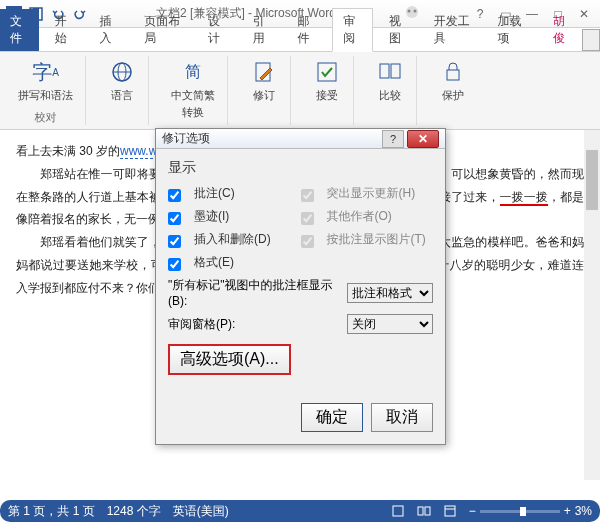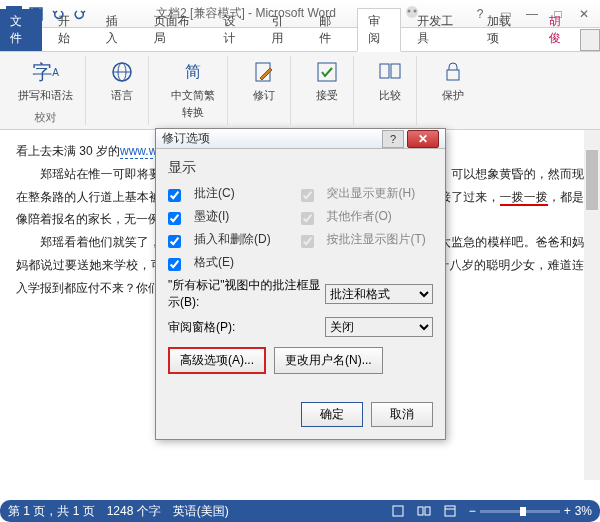--- a/index.html
+++ b/index.html
@@ -31,23 +31,23 @@
 .dlg-title .help{width:22px;height:18px;background:#e1e1e1;border:1px solid #aaa;display:flex;align-items:center;justify-content:center;margin-right:3px;font-size:11px;color:#333;cursor:pointer;}
 .dlg-title .close{width:32px;height:18px;background:linear-gradient(#e07070,#c83030);border:1px solid #8a2020;border-radius:2px;display:flex;align-items:center;justify-content:center;color:#fff;font-weight:bold;cursor:pointer;}
 .dlg-body{padding:10px 12px;}
 .dlg-section{font-size:14px;color:#333;margin-bottom:8px;}
 .chkrow{display:flex;margin-bottom:6px;}
 .chk{display:flex;align-items:flex-end;width:50%;font-size:12px;color:#333;cursor:pointer;gap:9px;}
 .chk.dis{color:#888;}
 .chk input{margin-right:4px;}
 .fieldrow{display:flex;align-items:center;margin:6px 0;font-size:12px;}
 .fieldrow .flbl{flex:1;}
-.fieldrow select{width:108px;font-size:12px;border:1px solid #888;height:20px;}
+.fieldrow select{width:86px;font-size:12px;border:1px solid #888;height:20px;}
 .btnrow{display:flex;gap:8px;margin:10px 0;}
-.btn{padding:3px 10px;border:1px solid #888;background:linear-gradient(#fdfdfd,#e8e8e8);font-size:12px;cursor:pointer;}
+.btn{padding:3px 10px;border:1px solid #888;background:linear-gradient(#fdfdfd,#e8e8e8);font-size:16px;cursor:pointer;}
 .btn.hi{border:2px solid #d02020;}
 .dlg-foot{display:flex;justify-content:flex-end;gap:8px;padding:8px 12px 12px;}
 .dlg-foot .btn{min-width:62px;text-align:center;}
 .statusbar{position:absolute;bottom:0;left:0;right:0;height:22px;background:#2b579a;color:#fff;display:flex;align-items:center;padding:0 8px;font-size:11px;gap:12px;border-radius:10px;}
 .statusbar .sp{flex:1;}
 .zoom{display:flex;align-items:center;gap:4px;}
 .slider{width:80px;height:3px;background:#6a8abf;position:relative;}
 .slider .th{position:absolute;left:50%;top:-3px;width:6px;height:9px;background:#fff;}
 .scrollbar{position:absolute;right:0;top:130px;width:16px;height:350px;background:#f0f0f0;}
 .scrollbar .thumb{position:absolute;top:20px;left:2px;width:12px;height:60px;background:#c0c0c0;}
@@ -98,20 +98,21 @@
 
 <div class="tabbar">
   <div class="tab file">文件</div>
   <div class="tab">开始</div>
   <div class="tab">插入</div>
   <div class="tab">页面布局</div>
   <div class="tab">设计</div>
   <div class="tab">引用</div>
   <div class="tab">邮件</div>
   <div class="tab active">审阅</div>
+  <div class="tab">视图</div>
   <div class="tab">开发工具</div>
   <div class="tab">加载项</div>
   <div class="username">胡俊</div>
   <div class="avatar"></div>
 </div>
 
 <div class="ribbon">
   <div class="rgroup">
     <div class="big">
       <span class="rico" style="color:#2b579a;">字<sup style="font-size:10px;">A</sup></span>
@@ -241,21 +242,20 @@
     <div class="fieldrow">
       <span class="flbl">"所有标记"视图中的批注框显示(B):</span>
       <select><option>批注和格式</option></select>
     </div>
     <div class="fieldrow">
       <span class="flbl">审阅窗格(P):</span>
       <select><option>关闭</option></select>
     </div>
     <div class="btnrow">
       <button class="btn hi">高级选项(A)...</button>
-      <button class="btn">更改用户名(N)...</button>
     </div>
   </div>
   <div class="dlg-foot">
     <button class="btn" style="border:1px solid #2b579a;">确定</button>
     <button class="btn">取消</button>
   </div>
 </div>
 
 <div class="statusbar">
   <span>第 1 页，共 1 页</span>

